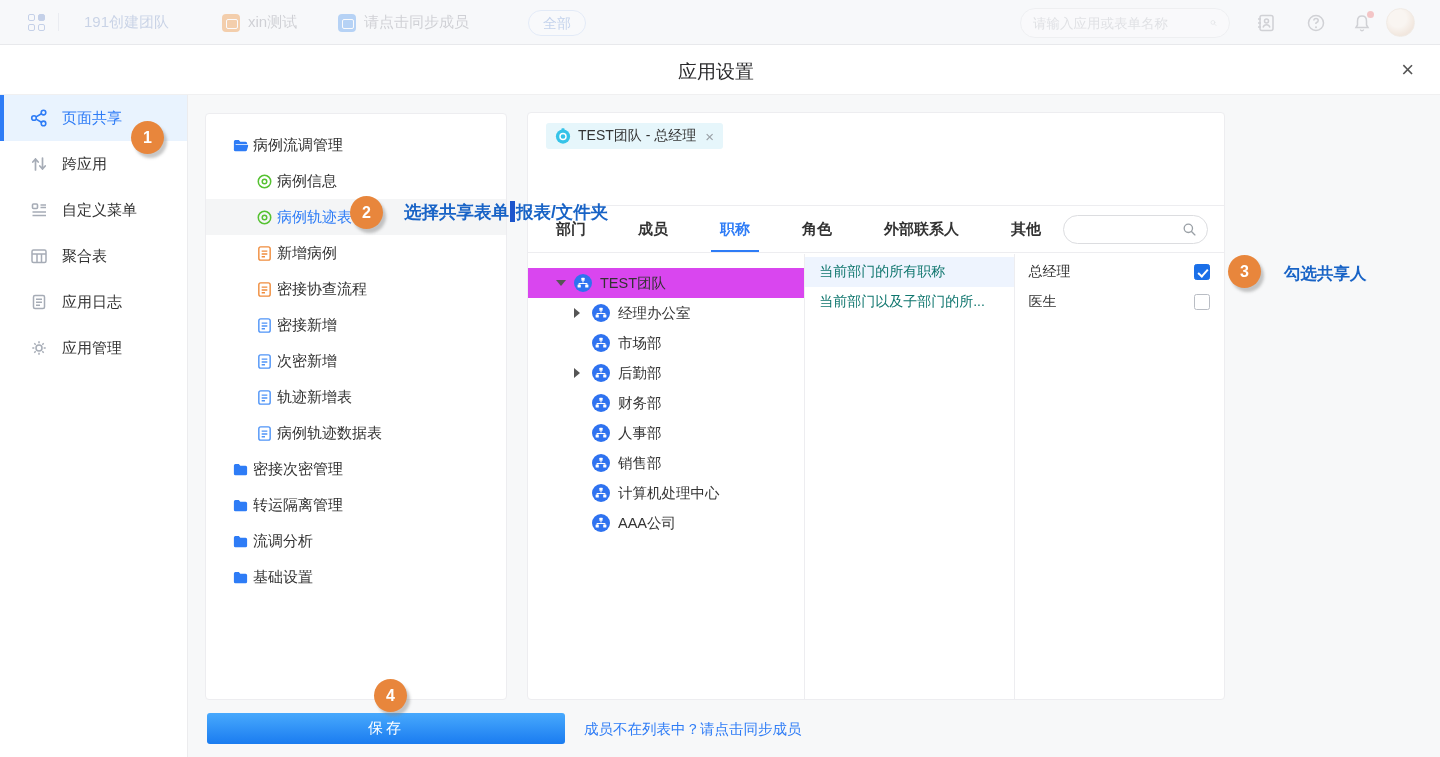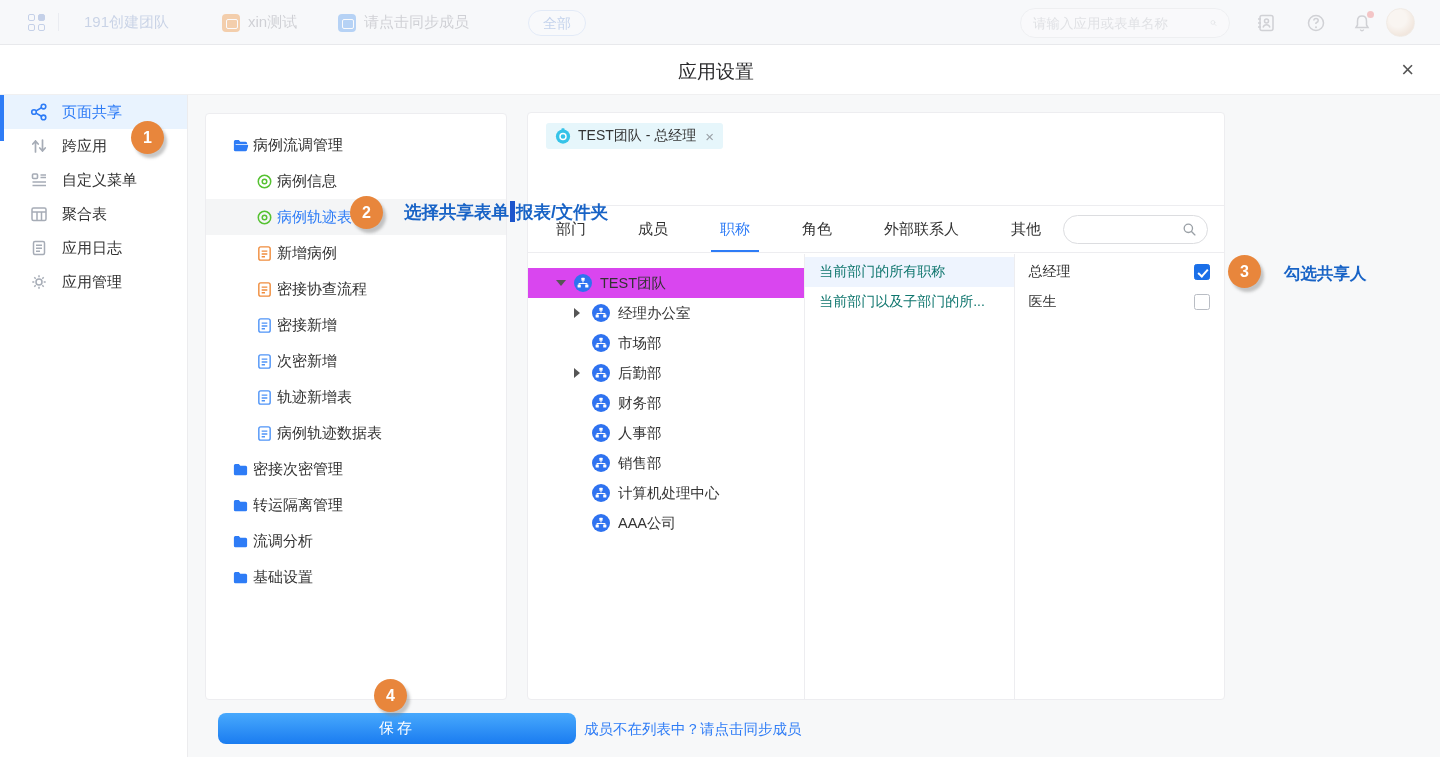--- a/index.html
+++ b/index.html
@@ -35,21 +35,21 @@
 
   
   .modal-header { position:absolute; left:0; top:45px; width:1440px; height:50px; background:#fff; border-bottom:1px solid #f0f0f1; }
   .modal-title { position:absolute; left:0; right:8px; top:14px; text-align:center; font-size:19px; color:#2b2b2d; font-weight:500; }
   .modal-close { position:absolute; right:26px; top:12px; font-size:22px; color:#555; cursor:pointer; line-height:26px; }
 
   .modal-body { position:absolute; left:0; top:95px; width:1440px; height:662px; background:#f7f8f9; }
 
   
   .sidebar { position:absolute; left:0; top:0; width:188px; height:662px; background:#fff; border-right:1px solid #ececee; }
-  .sb-item { position:relative; height:34px; display:flex; align-items:center; padding-left:30px; gap:14px; font-size:15px; color:#333; cursor:pointer; }
+  .sb-item { position:relative; height:46px; display:flex; align-items:center; padding-left:30px; gap:14px; font-size:15px; color:#333; cursor:pointer; }
   .sb-item .sb-ic { width:18px; height:18px; color:#a6acb6; flex:0 0 auto; }
   .sb-item.active { background:#e9f3fe; color:var(--accent); }
   .sb-item.active .sb-ic { color:var(--accent); }
   .sb-item.active::before { content:""; position:absolute; left:0; top:0; width:4px; height:46px; background:var(--accent); }
 
   
   .main { position:absolute; left:188px; top:0; width:1252px; height:662px; }
   .panel { position:absolute; background:#fff; border:1px solid #ededf0; border-radius:4px; }
   .tree-panel { left:17px; top:18px; width:302px; height:587px; padding-top:13px; overflow:hidden; }
 
@@ -59,21 +59,21 @@
   .f-row.sel { background:#f4f5f6; }
   .f-row.sel .f-label { color:var(--accent); }
 
   .share-panel { left:339px; top:17px; width:698px; height:588px; }
   .tag-area { position:relative; height:93px; border-bottom:1px solid #ededf0; padding:10px 0 0 18px; }
   .tag { display:inline-flex; align-items:center; gap:7px; height:26px; background:#e6f6fb; border-radius:3px; padding:0 9px; font-size:14px; color:#333; }
   .tag .tag-ic { width:16px; height:16px; }
   .tag-x { color:#9aa0a6; font-size:15px; cursor:pointer; margin-left:2px; }
 
   .tabs { position:relative; height:47px; border-bottom:1px solid #ededf0; display:flex; align-items:center; padding-left:28px; }
-  .tab { margin-right:52px; font-size:15px; color:#333; cursor:pointer; position:relative; height:100%; display:flex; align-items:center; }
+  .tab { margin-right:52px; font-size:15px; color:#333; cursor:pointer; position:relative; height:100%; display:flex; align-items:center;font-weight:bold; }
   .tab.active { color:var(--accent); }
   .tab.active::after { content:""; position:absolute; left:-9px; right:-9px; bottom:0; height:2.5px; background:var(--accent); }
   .tabs-search { position:absolute; right:16px; top:9px; width:145px; height:29px; border:1px solid #dcdde0; border-radius:15px; background:#fff; display:flex; align-items:center; padding:0 10px; }
   .tabs-search input { flex:1; border:none; outline:none; background:transparent; font-size:13px; color:#555; min-width:0; }
   .tabs-search .sic { width:15px; height:15px; color:#9aa0a6; flex:0 0 auto; }
 
   .cols { position:absolute; left:0; top:141px; bottom:0; width:100%; display:flex; }
   .col { height:100%; overflow:hidden; }
   .col1 { width:278px; border-right:1px solid #ededf0; padding-top:14px; }
   .col2 { width:210px; border-right:1px solid #ededf0; padding-top:3px; }
@@ -89,21 +89,21 @@
 
   .s-row { height:30px; display:flex; align-items:center; padding:0 14px; font-size:14px; color:#0f766e; cursor:pointer; white-space:nowrap; overflow:hidden; }
   .s-row.sel { background:#eef4fe; }
 
   .t-row { height:30px; display:flex; align-items:center; justify-content:space-between; padding:0 14px; font-size:14px; color:#333; cursor:pointer; }
   .cb { width:16px; height:16px; border:1px solid #b9bdc4; border-radius:2.5px; background:#fff; position:relative; flex:0 0 auto; }
   .cb.checked { background:var(--cbblue); border-color:var(--cbblue); }
   .cb.checked::after { content:""; position:absolute; left:5px; top:1.5px; width:4px; height:8px; border:solid #fff; border-width:0 2px 2px 0; transform:rotate(42deg); }
 
   
-  .save-btn { position:absolute; left:19px; top:618px; width:358px; height:31px; border:none; border-radius:8px; background:linear-gradient(180deg,#48a9fd,#1a7cf0); color:#fff; font-size:15px; letter-spacing:3px; cursor:pointer; font-family:inherit;margin-left:11px; }
+  .save-btn { position:absolute; left:19px; top:618px; width:358px; height:31px; border:none; border-radius:3px; background:linear-gradient(180deg,#48a9fd,#1a7cf0); color:#fff; font-size:15px; letter-spacing:3px; cursor:pointer; font-family:inherit; }
   .sync-hint { position:absolute; left:396px; top:625px; font-size:14.5px; color:var(--accent); cursor:pointer; }
 
   
   .badge { position:absolute; width:33px; height:33px; border-radius:50%; background:var(--orange); color:#fff; font-size:16px; font-weight:bold; display:flex; align-items:center; justify-content:center; box-shadow:3px 4px 3px rgba(130,130,130,.45); z-index:20; }
   .b1 { left:131px; top:121px; } .b2 { left:350px; top:196px; } .b3 { left:1228px; top:255px; } .b4 { left:374px; top:679px; }
   .annotation { position:absolute; color:var(--ann); font-weight:bold; font-size:17.5px; z-index:20; white-space:nowrap; }
   .ann2 { left:404px; top:200px; } .ann3 { left:1284px; top:263px; font-size:16.5px; }
   .cursor-bar { display:inline-block; width:5px; height:21px; background:#1d55cc; vertical-align:-4px; margin:0 1px; }
 
   svg { display:block; width:100%; height:100%; }

